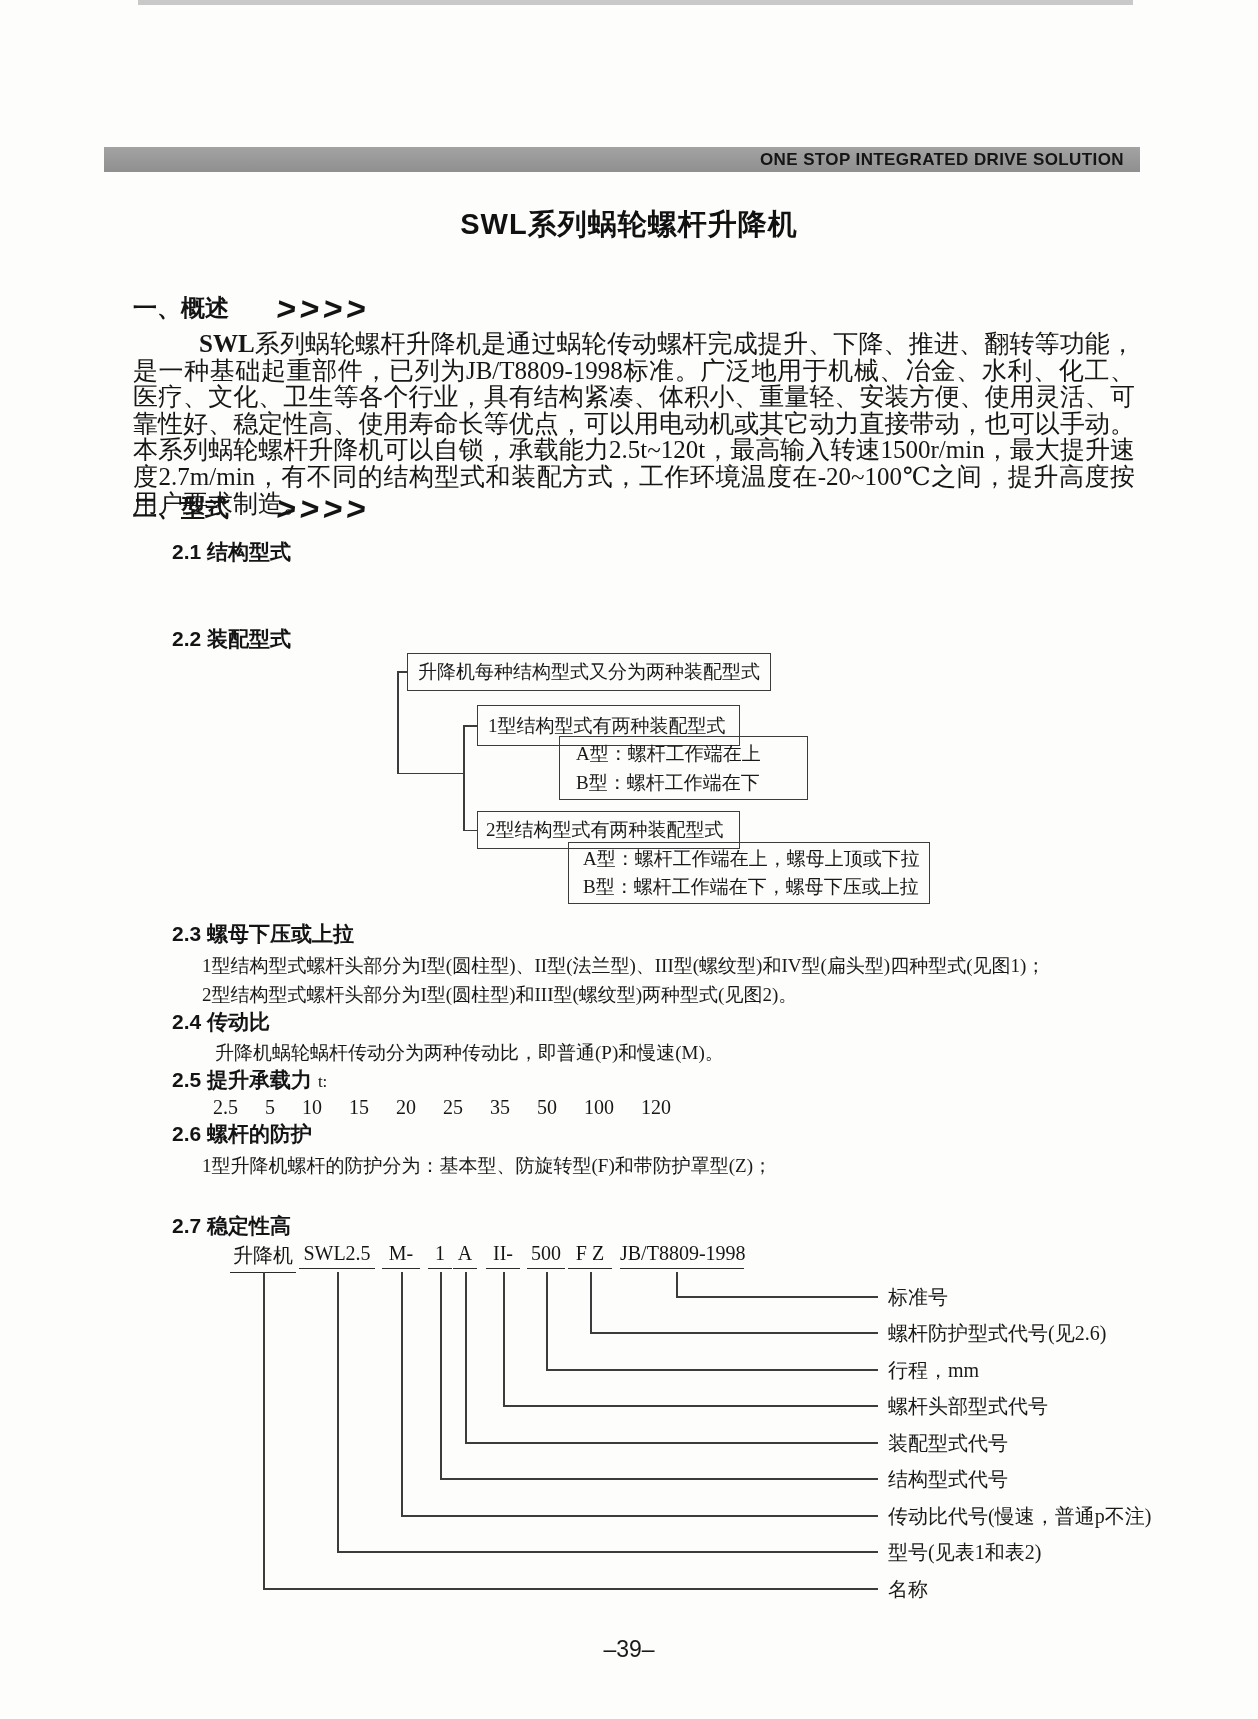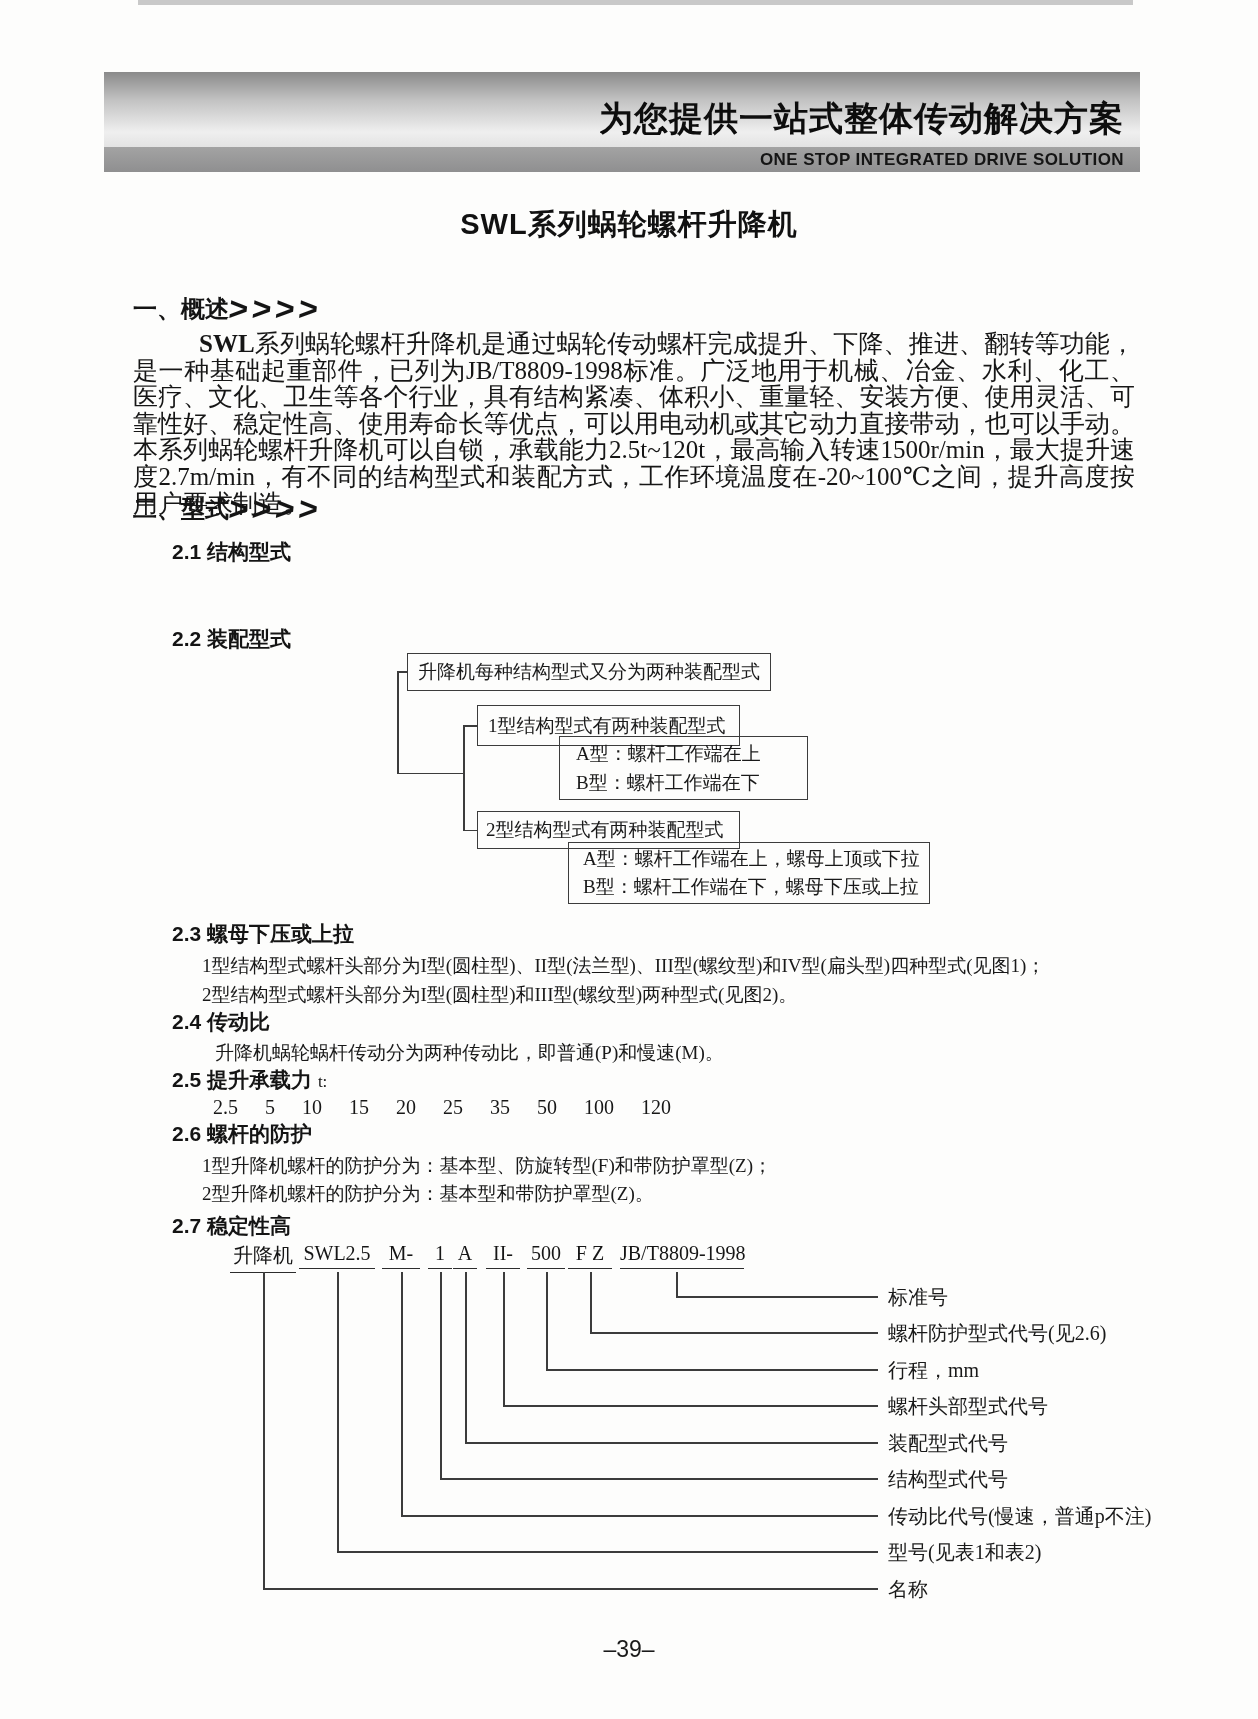--- a/index.html
+++ b/index.html
@@ -32,21 +32,21 @@
   .subbar-text{
     font-family:"Liberation Sans","DejaVu Sans",sans-serif;
     font-weight:bold;font-size:17px;color:#151515;letter-spacing:.4px;
   }
   .page-title{
     width:100%;text-align:center;
     font-family:"Liberation Sans","DejaVu Sans",sans-serif;
     font-weight:bold;font-size:29px;letter-spacing:1px;color:#111;
   }
   
-  .sec-head{display:flex;align-items:center;}
+  .sec-head{display:flex;gap:48px;}
   .sec-head .txt{
     font-family:"Liberation Sans","DejaVu Sans",sans-serif;
     font-weight:bold;font-size:24px;color:#141414;
   }
   .chevrons{
     font-family:"Liberation Sans","DejaVu Sans",sans-serif;
     font-weight:bold;font-size:33px;letter-spacing:4px;color:#141414;
     transform:skewX(-6deg);line-height:1;
   }
   .para{
@@ -84,23 +84,20 @@
     font-size:23px;color:#1a1a1a;
   }
 </style>
 </head>
 <body>
 
 <div class="page">
 
   <div class="abs scanline" style="left:138px;top:0;width:995px;height:5px;"></div>
 
-  <div class="abs banner" style="left:104px;top:72px;width:1036px;height:75px;">
-    <span class="banner-title">为您提供一站式整体传动解决方案</span>
-  </div>
   <div class="abs subbar" style="left:104px;top:147px;width:1036px;height:25px;text-align:right;">
     <span class="subbar-text">ONE STOP INTEGRATED DRIVE SOLUTION</span>
   </div>
 
   <div class="abs page-title" style="left:0;top:205px;">SWL系列蜗轮螺杆升降机</div>
 
   <div class="abs sec-head" style="left:133px;top:292px;">
     <span class="txt"><span>一、</span><span>概述</span></span>
     <span class="chevrons">&gt;&gt;&gt;&gt;</span>
   </div>
@@ -176,21 +173,20 @@
     <span>50</span>
     <span>100</span>
     <span>120</span>
   </div>
 
   <div class="abs sub-head" style="left:172px;top:1120px;">
     <span>2.6</span>&nbsp;<span>螺杆的防护</span>
   </div>
   <div class="abs lh28" style="left:202px;top:1152px;">
     <div class="body-line">1型升降机螺杆的防护分为：基本型、防旋转型(F)和带防护罩型(Z)；</div>
-    <div class="body-line">2型升降机螺杆的防护分为：基本型和带防护罩型(Z)。</div>
   </div>
 
   <div class="abs sub-head" style="left:172px;top:1212px;">
     <span>2.7</span>&nbsp;<span>稳定性高</span>
   </div>
 
   <div class="abs code-token" style="left:230px;top:1242px;width:66px;">升降机</div>
   <div class="abs code-token" style="left:299px;top:1242px;width:76px;">SWL2.5</div>
   <div class="abs code-token" style="left:382px;top:1242px;width:38px;">M-</div>
   <div class="abs code-token" style="left:428px;top:1242px;width:24px;">1</div>

